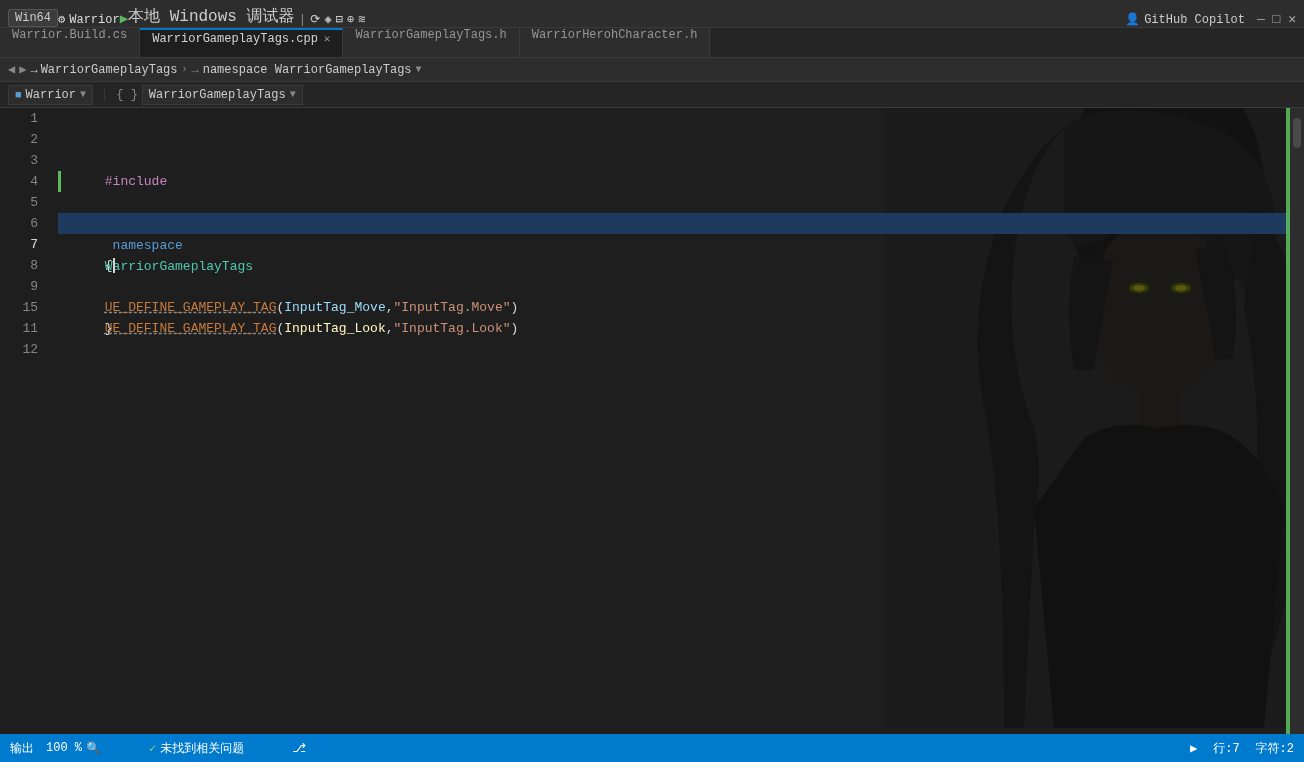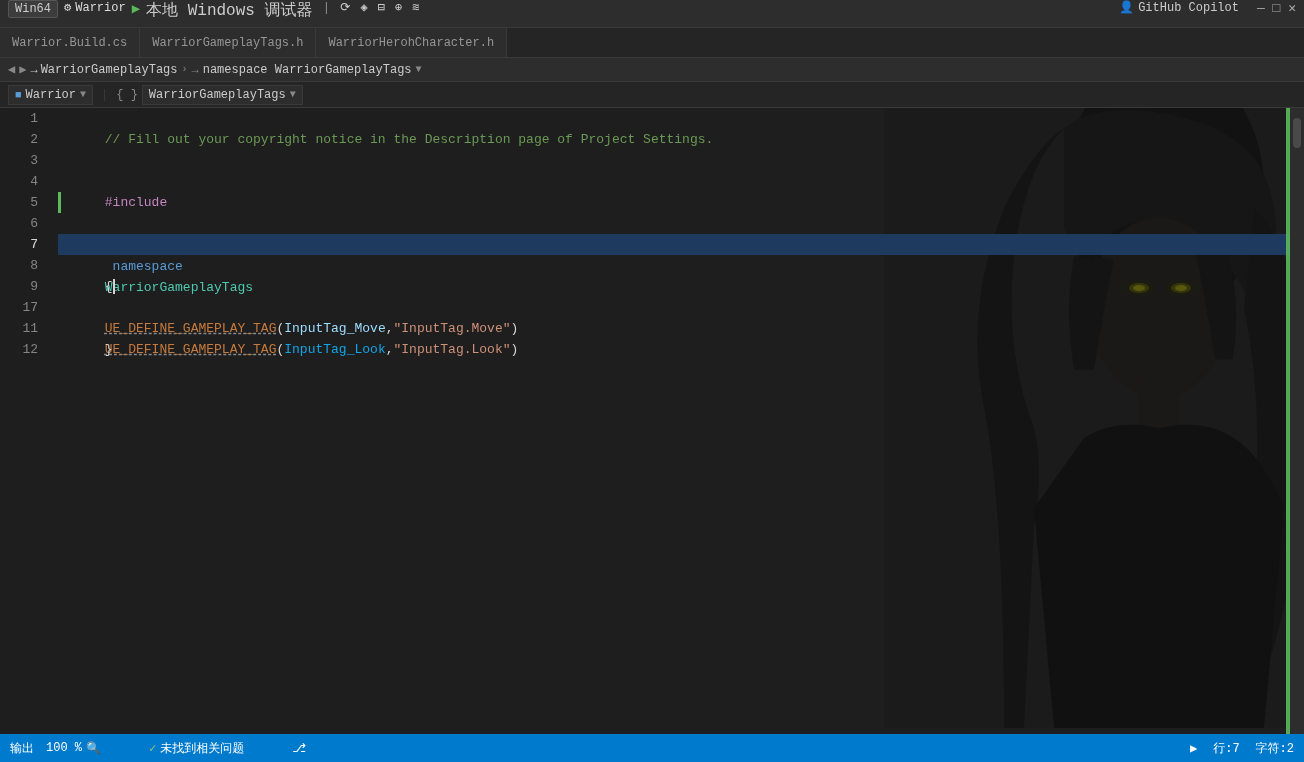--- a/index.html
+++ b/index.html
@@ -12,23 +12,22 @@
       height: 762px;
       overflow: hidden;
       position: relative;
     }
 
     
     #title-bar {
       height: 28px;
       background: #2d2d2d;
       display: flex;
-      align-items: flex-start;
+      align-items: flex-end;
       padding: 0 8px;
-      gap: 6px;
       border-bottom: 1px solid #3a3a3a;
     }
     .title-platform {
       background: #3c3c3c;
       border: 1px solid #555;
       color: #ccc;
       padding: 1px 6px;
       font-size: 12px;
       border-radius: 2px;
     }
@@ -58,21 +57,20 @@
     #tab-bar {
       height: 30px;
       background: #252526;
       display: flex;
       align-items: stretch;
       border-bottom: 1px solid #3a3a3a;
       overflow: hidden;
     }
     .tab {
       display: flex;
-      align-items: center;
       padding: 0 12px;
       gap: 6px;
       font-size: 12px;
       color: #969696;
       background: #2d2d2d;
       border-right: 1px solid #3a3a3a;
       cursor: pointer;
       white-space: nowrap;
       min-width: 100px;
     }
@@ -289,20 +287,24 @@
     <span>👤</span>
     <span>GitHub Copilot</span>
   </div>
   <span style="margin-left:12px;color:#aaa;">— □ ✕</span>
 </div>
 
 <div id="tab-bar">
   <div class="tab">
     <span>Warrior.Build.cs</span>
   </div>
+  <div class="tab active">
+    <span>WarriorGameplayTags.cpp</span>
+    <span class="close-x">✕</span>
+  </div>
   <div class="tab">
     <span>WarriorGameplayTags.h</span>
   </div>
   <div class="tab">
     <span>WarriorHerohCharacter.h</span>
   </div>
 </div>
 
 <div id="breadcrumb-bar">
   <span class="breadcrumb-arrow">◀</span>
@@ -367,30 +369,27 @@
   <div id="line-numbers">
     <div class="line-num">1</div>
     <div class="line-num">2</div>
     <div class="line-num">3</div>
     <div class="line-num">4</div>
     <div class="line-num">5</div>
     <div class="line-num">6</div>
     <div class="line-num" style="color:#d4d4d4;">7</div>
     <div class="line-num">8</div>
     <div class="line-num">9</div>
-    <div class="line-num">17</div>
+    <div class="line-num">15</div>
     <div class="line-num">11</div>
     <div class="line-num">12</div>
   </div>
 
   <div id="code-area">
 
-    <div class="code-line">
-      <span class="comment">// Fill out your copyright notice in the Description page of Project Settings.</span>
-    </div>
 
     <div class="code-line">&nbsp;</div>
 
     <div class="code-line">&nbsp;</div>
 
     <div class="code-line">
       <span style="color:#c586c0;">#include</span>
       <span class="plain"> </span>
       <span class="str">"WarriorGameplayTags.h"</span>
     </div>
@@ -411,21 +410,21 @@
 
     <div class="code-line">
       <span style="display:inline-block;width:32px;"></span>
       <span style="display:inline-block;width:32px;"></span>
       <span class="macro-orange" style="text-decoration: underline dashed; text-decoration-color:#888;">UE_DEFINE_GAMEPLAY_TAG</span><span class="punct">(</span><span style="color:#9cdcfe;text-align:right;">InputTag_Move</span><span class="punct">,</span><span class="str">"InputTag.Move"</span><span class="punct">)</span>
     </div>
 
     <div class="code-line">
       <span style="display:inline-block;width:32px;"></span>
       <span style="display:inline-block;width:32px;"></span>
-      <span class="macro-orange" style="text-decoration: underline dashed; text-decoration-color:#888;">UE_DEFINE_GAMEPLAY_TAG</span><span class="punct">(</span><span style="color:#0ea5e9;">InputTag_Look</span><span class="punct">,</span><span class="str">"InputTag.Look"</span><span class="punct">)</span>
+      <span class="macro-orange" style="text-decoration: underline dashed; text-decoration-color:#888;">UE_DEFINE_GAMEPLAY_TAG</span><span class="punct">(</span><span style="color:#fef9c3;">InputTag_Look</span><span class="punct">,</span><span class="str">"InputTag.Look"</span><span class="punct">)</span>
     </div>
 
     <div class="code-line">
       <span style="display:inline-block;width:16px;"></span>
       <span class="punct">}</span>
     </div>
 
     <div class="code-line">&nbsp;</div>
   </div>
 

